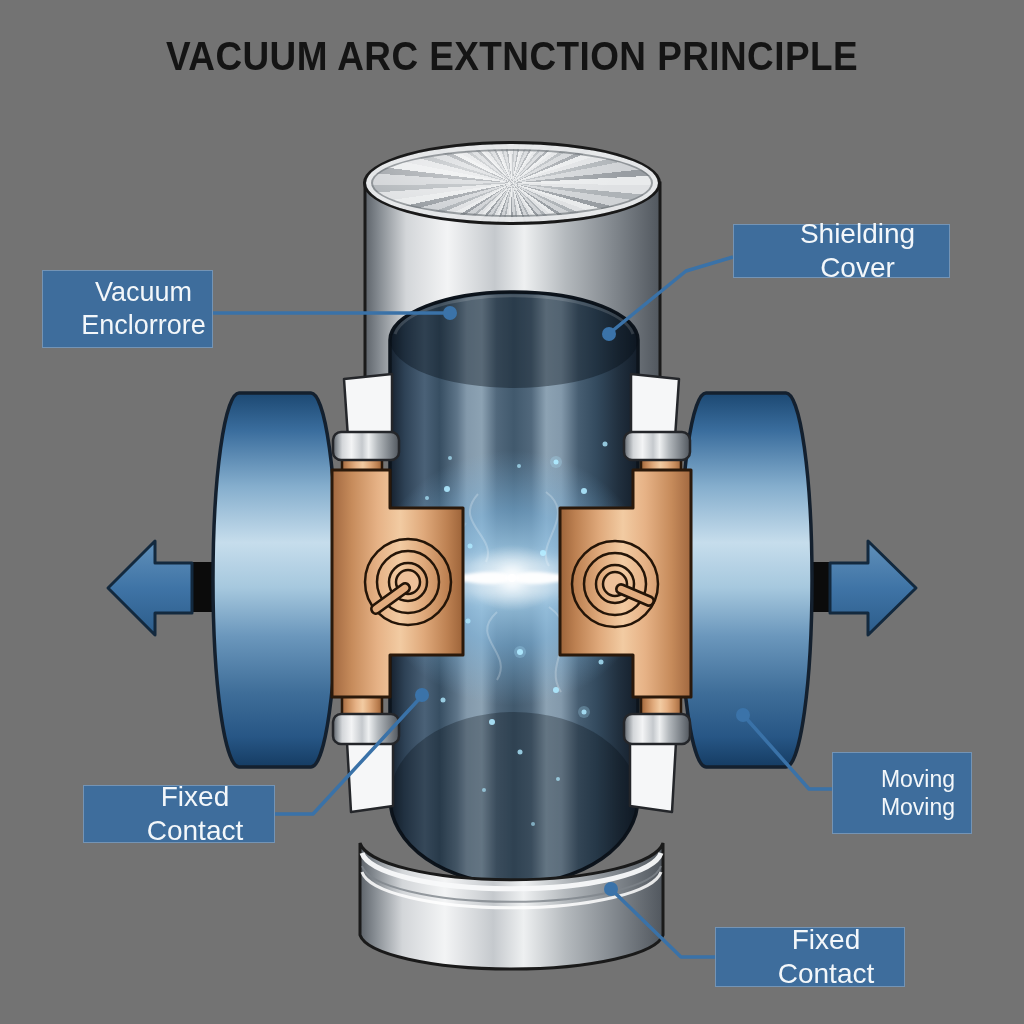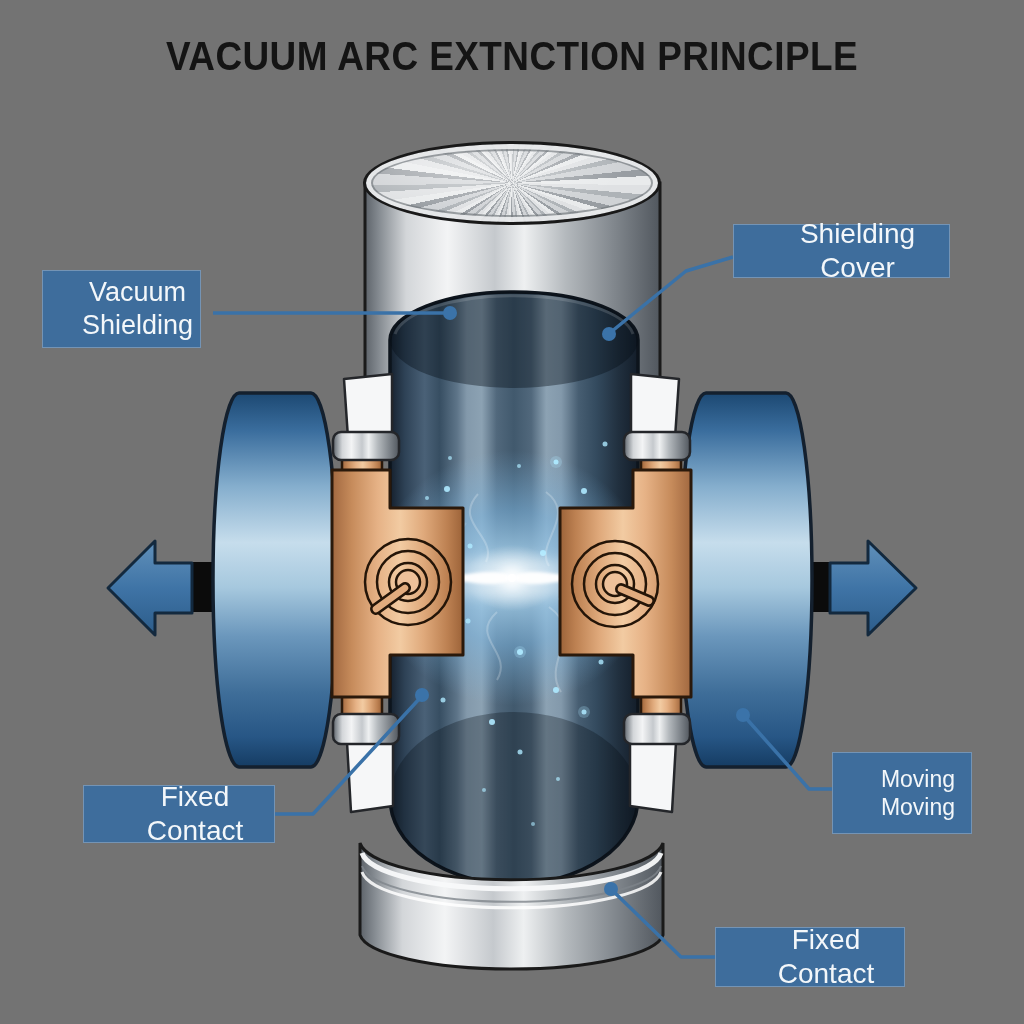--- a/index.html
+++ b/index.html
@@ -19,21 +19,21 @@
       radial-gradient(ellipse at 38% 30%, rgba(255,255,255,.5), rgba(255,255,255,0) 58%),
       repeating-conic-gradient(from 15deg, #dfe1e3 0deg 4deg, #aeb3b7 4deg 7deg,
         #cfd2d5 7deg 12deg, #989da2 12deg 15deg, #e9ebec 15deg 19deg);
     box-shadow: inset 0 0 0 5px rgba(245,246,247,.85), inset 0 0 0 7px rgba(110,116,122,.65);
   }
   .lbl{
     position:absolute;background:#3e6d9c;border:1px solid #7494b5;color:#f3f7fa;
     display:flex;flex-direction:column;align-items:center;justify-content:center;
     text-align:center;box-sizing:border-box;z-index:5;line-height:1.22;padding-left:32px;
   }
-  .lbl-vacuum{left:42px;top:270px;width:159px;height:78px;font-size:27px;}
+  .lbl-vacuum{left:42px;top:270px;width:171px;height:78px;font-size:27px;}
   .lbl-shield{left:733px;top:224px;width:217px;height:54px;font-size:28px;}
   .lbl-fixedl{left:83px;top:785px;width:192px;height:58px;font-size:28px;}
   .lbl-moving{left:832px;top:752px;width:140px;height:82px;font-size:23px;}
   .lbl-fixedb{left:715px;top:927px;width:190px;height:60px;font-size:28px;}
 </style>
 </head>
 <body>
 
 <div class="stage">
 
@@ -250,21 +250,21 @@
       <circle cx="422" cy="695" r="7"></circle>
       <circle cx="743" cy="715" r="7"></circle>
       <circle cx="611" cy="889" r="7"></circle>
     </g>
   </svg>
 
   <div class="cap-top"></div>
 
   <div class="lbl lbl-vacuum">
     <span>Vacuum</span>
-    <span>Shielding</span>
+    <span>Enclorrore</span>
   </div>
   <div class="lbl lbl-shield">
     <span>Shielding Cover</span>
   </div>
   <div class="lbl lbl-fixedl">
     <span>Fixed Contact</span>
   </div>
   <div class="lbl lbl-moving">
     <span>Moving</span>
     <span>Moving</span>

